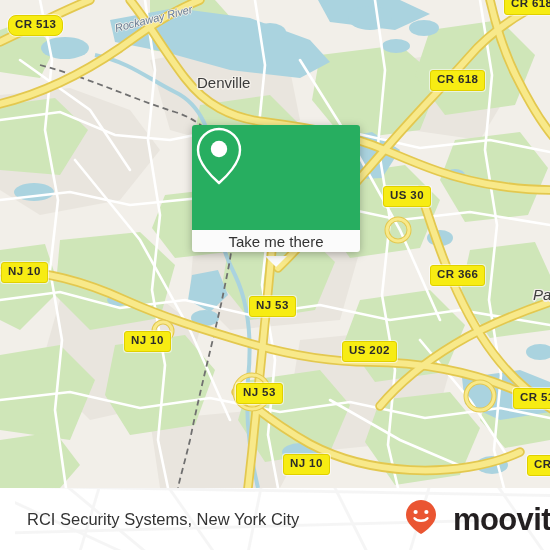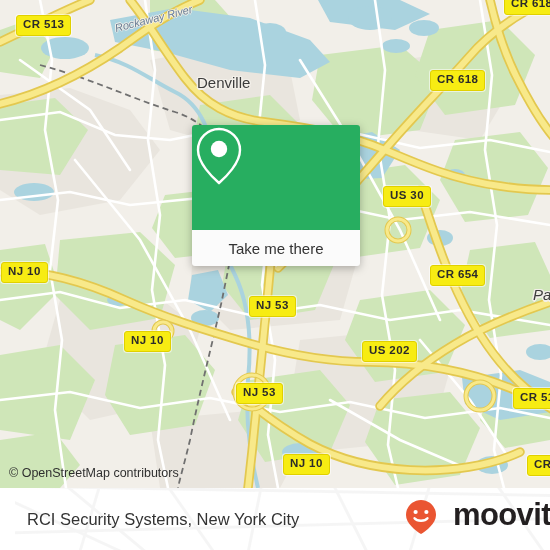--- a/index.html
+++ b/index.html
@@ -75,21 +75,21 @@
     z-index: 60;
     filter: drop-shadow(0 2px 4px rgba(0,0,0,.28));
   }
   .callout-top {
     height: 105px;
     background: #27ae60;
     border-radius: 3px 3px 0 0;
     display: flex; align-items: center; justify-content: center;
   }
   .callout-foot {
-    height: 36px;
+    height: 22px;
     background: #fbfbfb;
     border-radius: 0 0 3px 3px;
     display: flex; align-items: center; justify-content: center;
     color: #333333;
     font-size: 15px;
   }
   .callout-tail {
     position: absolute;
     left: 50%; top: 136px;
     width: 0; height: 0; margin-left: -11px;
@@ -117,21 +117,21 @@
     transform: translateY(-50%);
     font-size: 16.5px;
     color: #333333;
     white-space: nowrap;
     z-index: 3;
   }
   .brand {
     position: absolute;
     right: 14px; top: 50%;
     transform: translateY(-50%);
-    display: flex; gap: 16px;
+    display: flex; align-items: center; gap: 16px;
     z-index: 3;
   }
   .brand-text {
     font-size: 31px;
     font-weight: bold;
     color: #231f20;
     letter-spacing: -.6px;
     line-height: 1;
   }
 </style>
@@ -265,35 +265,34 @@
           <circle cx="398" cy="230" r="11"></circle>
           <circle cx="163" cy="331" r="9"></circle>
         </g>
       </g>
     </svg>
 
     <div class="place" style="left:197px; top:74px;">Denville</div>
     <div class="place" style="left:533px; top:286px;font-style:italic;">Pa</div>
     <div class="river-label" style="left:115px; top:22px;">Rockaway River</div>
 
-    <div class="shield" style="left:16px;   top:15px;">CR 513</div>
+    <div class="shield" style="left:8px;   top:15px;border-radius:8px;">CR 513</div>
     <div class="shield" style="left:504px; top:-6px;">CR 618</div>
     <div class="shield" style="left:430px; top:70px;">CR 618</div>
     <div class="shield" style="left:383px; top:186px;">US 30</div>
     <div class="shield" style="left:1px; top:262px;">NJ 10</div>
-    <div class="shield" style="left:430px; top:265px;">CR 654</div>
+    <div class="shield" style="left:430px; top:265px;">CR 366</div>
     <div class="shield" style="left:249px; top:296px;">NJ 53</div>
     <div class="shield" style="left:124px; top:331px;">NJ 10</div>
-    <div class="shield" style="left:362px; top:341px;">US 202</div>
+    <div class="shield" style="left:342px; top:341px;">US 202</div>
     <div class="shield" style="left:236px; top:383px;">NJ 53</div>
     <div class="shield" style="left:513px; top:388px;">CR 511</div>
     <div class="shield" style="left:283px; top:454px;">NJ 10</div>
     <div class="shield" style="left:527px; top:455px;">CR</div>
 
-    <div class="attribution">© OpenStreetMap contributors</div>
 
     <div class="callout">
       <div class="callout-top">
         <span>
           <svg class="pin-svg" width="54" height="62" viewBox="0 0 54 62">
             <path d="M27 4 C15.4 4 6 13.4 6 25 C6 38 20 52 27 58 C34 52 48 38 48 25 C48 13.4 38.6 4 27 4 Z" fill="none" stroke="#ffffff" stroke-width="2.4"></path>
             <circle cx="27" cy="24" r="8.2" fill="#ffffff"></circle>
           </svg>
         </span>
       </div>

